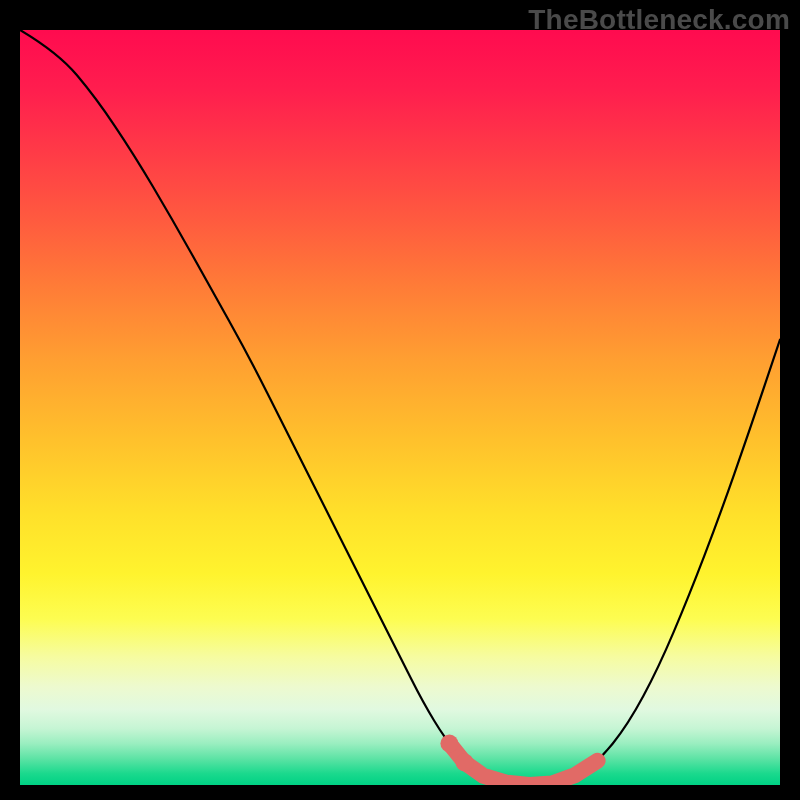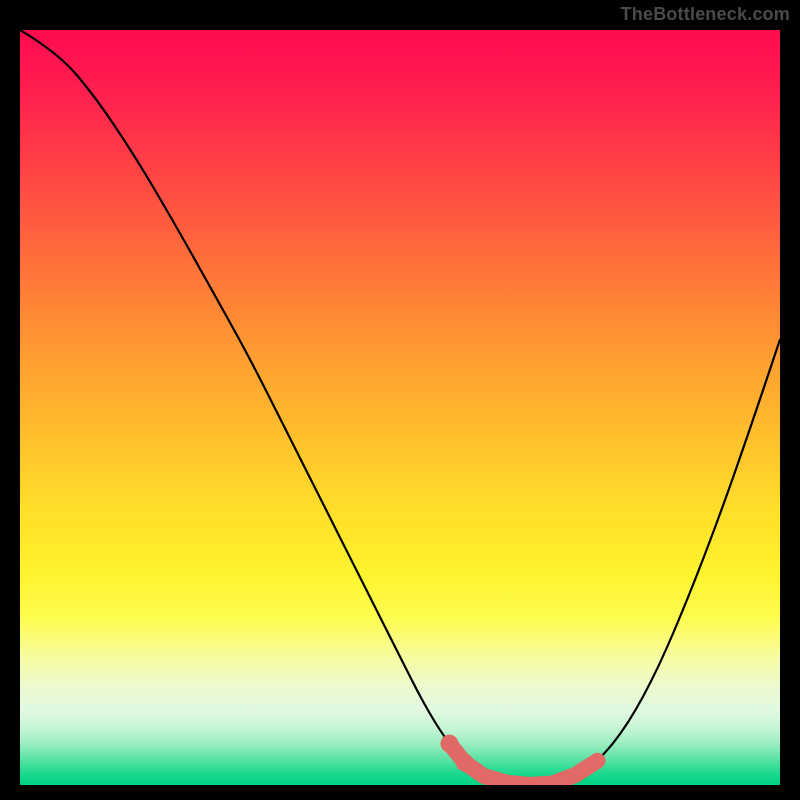--- a/index.html
+++ b/index.html
@@ -15,21 +15,21 @@
     position: relative;
     width: 800px;
     height: 800px;
     background: #000;
   }
   .watermark {
     position: absolute;
     top: 4px;
     right: 10px;
     color: #4a4a4a;
-    font-size: 18px;
+    font-size: 28px;
     font-weight: 600;
     letter-spacing: 0.2px;
     z-index: 5;
   }
   .plot-area {
     position: absolute;
     left: 20px;
     top: 30px;
     width: 760px;
     height: 755px;

